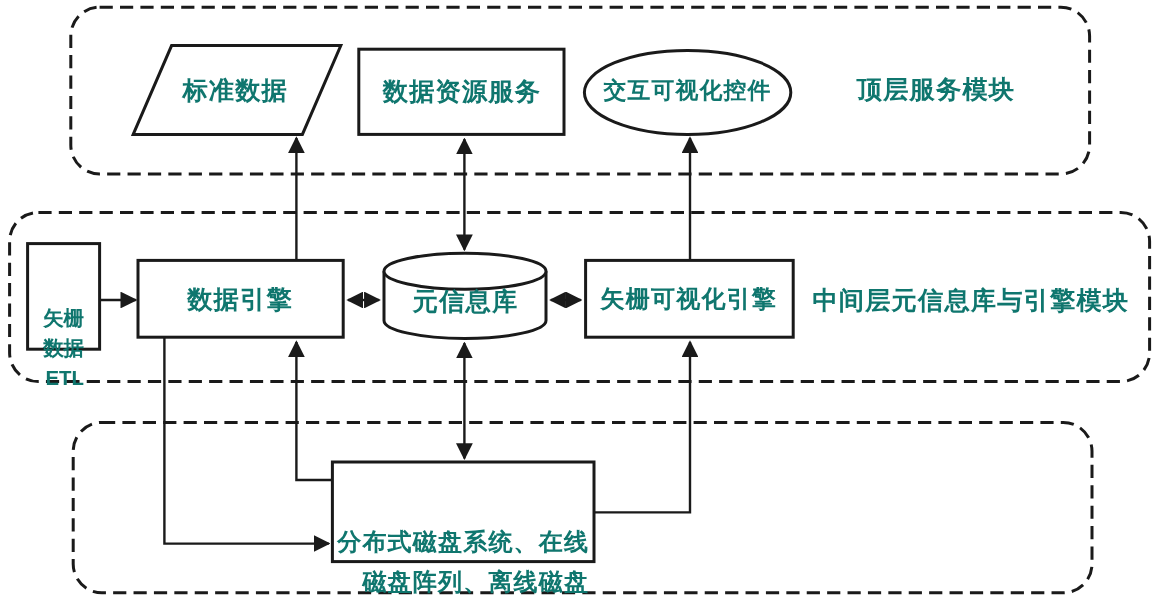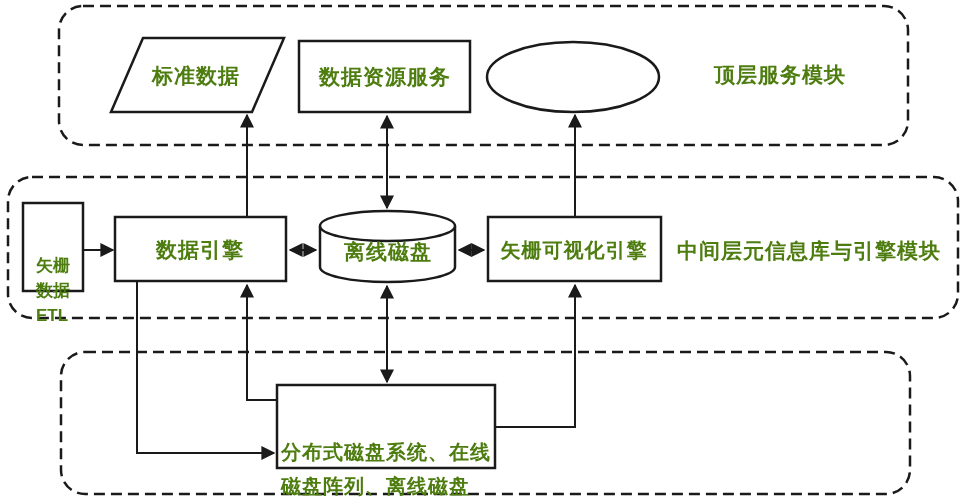--- a/index.html
+++ b/index.html
@@ -7,24 +7,24 @@
     position:relative;
     width:965px;height:500px;
     background:#ffffff;
     font-family:"Liberation Sans","DejaVu Sans",sans-serif;
     overflow:hidden;
   }
   .canvas svg{position:absolute;left:0;top:0;}
   .lbl{
     position:absolute;
     transform:translate(-50%,-50%);
-    color:#4d7c0f;
+    color:#0f766e;
     font-weight:bold;
     white-space:nowrap;
-    text-align:left;
+    text-align:right;
     letter-spacing:1px;
     line-height:1.2;
   }
   .fs21{font-size:21px;}
   .fs20{font-size:20px;}
   .fs19{font-size:19px;}
   .etl{font-size:17px;line-height:25px;letter-spacing:0;}
   .twoLine{line-height:34px;margin-top:43px;}
 </style>
 </head>
@@ -64,32 +64,33 @@
     <path d="M320,226 L320,267 A67.5,15 0 0 0 455,267 L455,226" fill="#ffffff" stroke="#1a1a1a" stroke-width="2.5"></path>
     <ellipse cx="387.5" cy="226" rx="67.5" ry="15" fill="#ffffff" stroke="#1a1a1a" stroke-width="2.5"></ellipse>
     <rect x="488" y="217" width="173" height="64" fill="#ffffff" stroke="#1a1a1a" stroke-width="2.5"></rect>
     <rect x="277" y="385" width="218" height="83" fill="#ffffff" stroke="#1a1a1a" stroke-width="2.5"></rect>
   </svg>
 
   <div class="lbl fs21" style="left:196px;top:76px;">标准数据</div>
 
   <div class="lbl fs21" style="left:385px;top:77px;">数据资源服务</div>
 
+  <div class="lbl fs19" style="left:573px;top:77px;">交互可视化控件</div>
 
   <div class="lbl fs21" style="left:780px;top:77px;font-family:Liberation Mono, monospace;">顶层服务模块</div>
 
   <div class="lbl etl" style="left:53px;top:247px;margin-top:43px;">
     <div>矢栅</div>
     <div>数据</div>
     <div>ETL</div>
   </div>
 
   <div class="lbl fs21" style="left:200px;top:250px;">数据引擎</div>
 
-  <div class="lbl fs21" style="left:388px;top:252px;">离线磁盘</div>
+  <div class="lbl fs21" style="left:388px;top:252px;">元信息库</div>
 
   <div class="lbl fs20" style="left:574px;top:250px;">矢栅可视化引擎</div>
 
   <div class="lbl fs21" style="left:809px;top:251px;">中间层元信息库与引擎模块</div>
 
   <div class="lbl fs20 twoLine" style="left:386px;top:426px;">
     <div>分布式磁盘系统、在线</div>
     <div>磁盘阵列、离线磁盘</div>
   </div>
 

